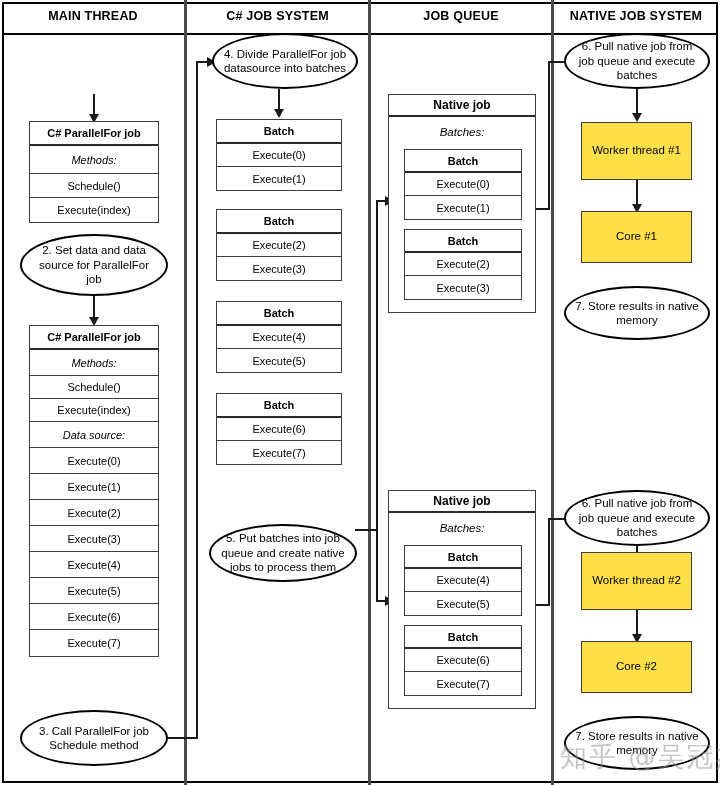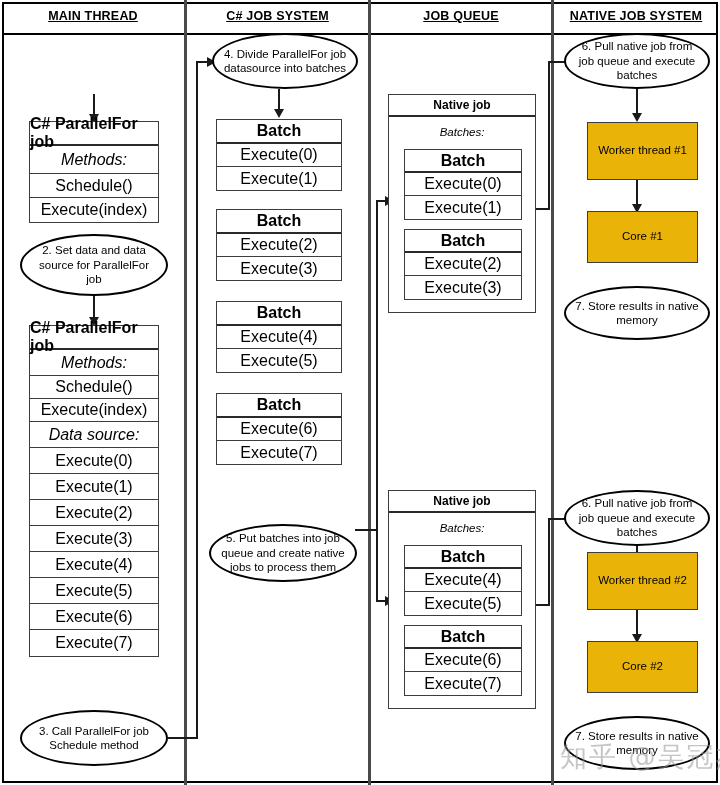--- a/index.html
+++ b/index.html
@@ -41,51 +41,49 @@
     top: 0;
     height: 31px;
     display: flex;
     align-items: center;
     justify-content: center;
     font-size: 12.5px;
     font-weight: bold;
     letter-spacing: 0.2px;
     color: #000;
     white-space: nowrap;
-    text-decoration: underline;
   }
 
   
   .box {
     position: absolute;
-    background: #eab308;
+    background: #fde047;
     border: 1.5px solid #3d3d3d;
     display: flex;
     align-items: center;
     justify-content: center;
     text-align: center;
     font-size: 11.5px;
     color: #000;
     line-height: 1.15;
-    margin-left: 6px;
   }
 
   
   .tbl {
     position: absolute;
     background: #fff;
     border: 1.5px solid #3d3d3d;
   }
   .tbl .row {
     border-bottom: 1.5px solid #3d3d3d;
     display: flex;
     align-items: center;
     justify-content: center;
     text-align: left;
-    font-size: 16px;
+    font-size: 11px;
     color: #000;
     background: #fff;
   }
   .tbl .row:last-child { border-bottom: none; }
   .tbl .row.hdr { font-weight: bold; border-bottom: 2px solid #2a2a2a; }
   .tbl .row.sec { font-style: italic; }
 
   
   .oval {
     position: absolute;

